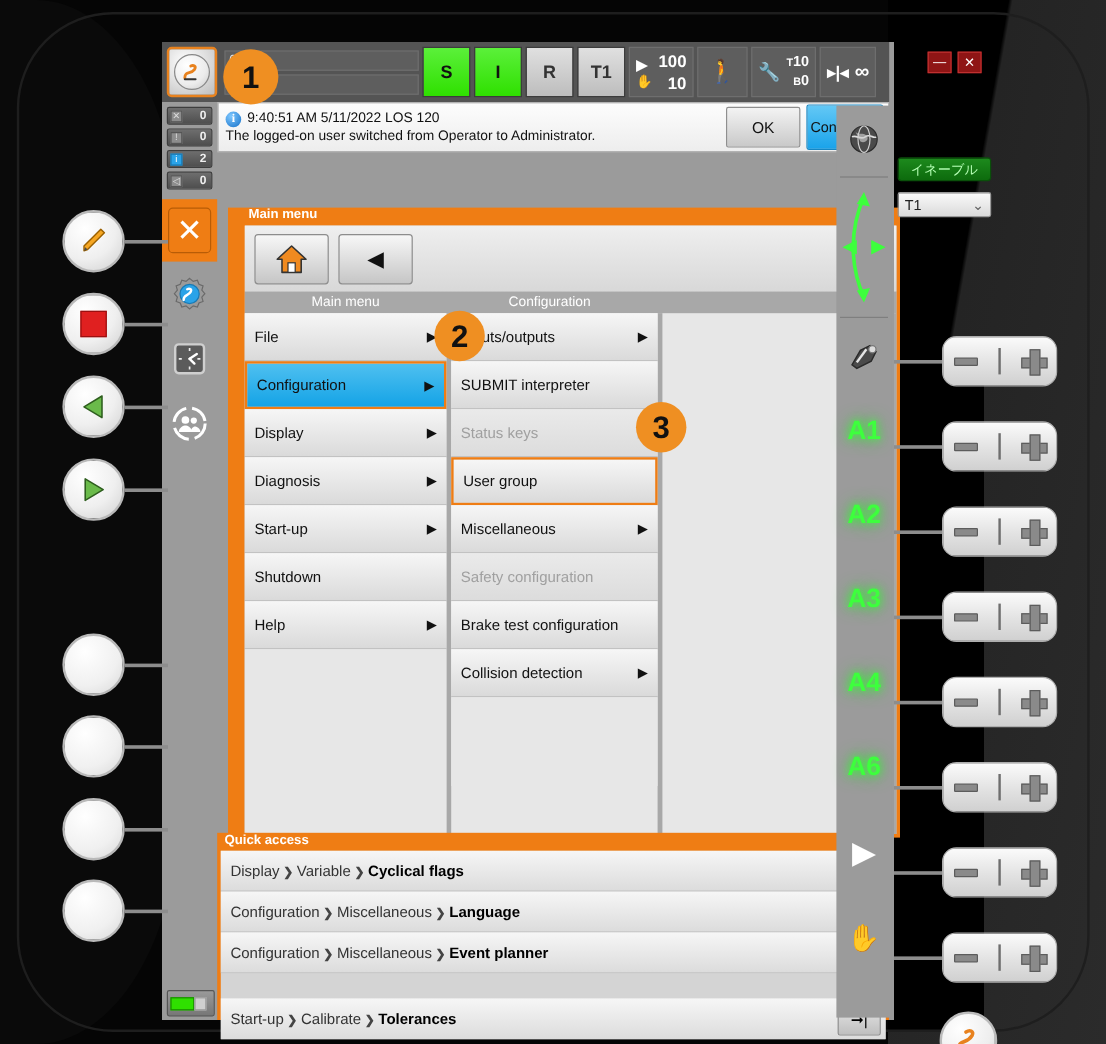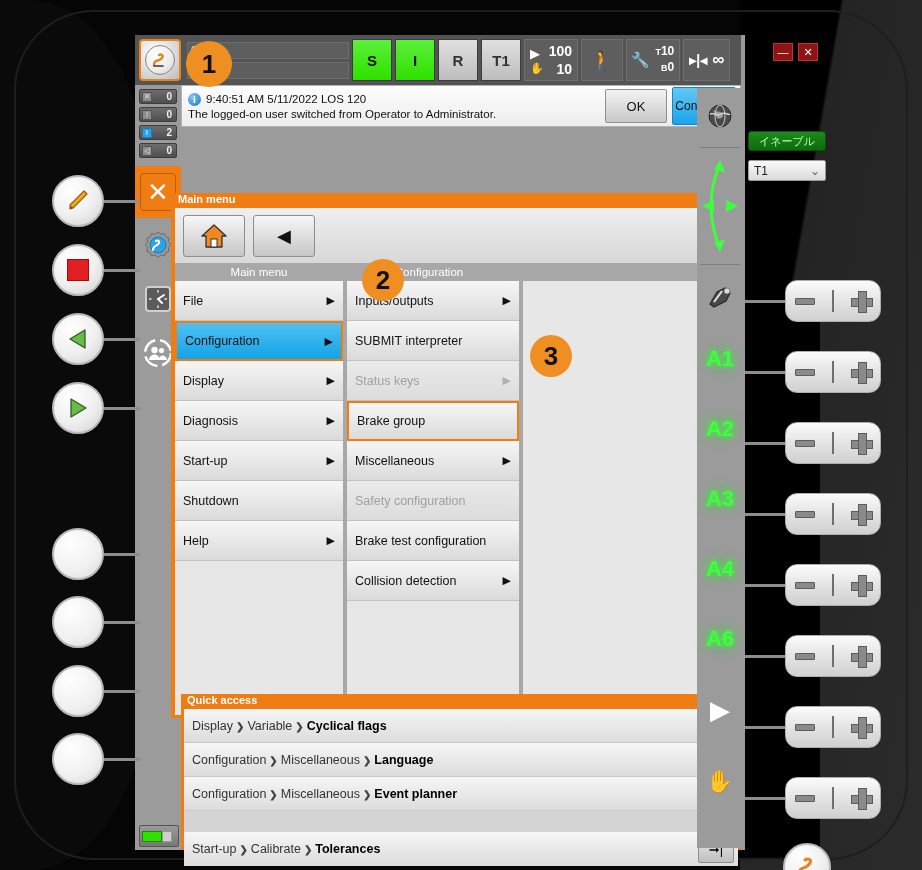--- a/index.html
+++ b/index.html
@@ -133,22 +133,22 @@
   }
   .close-x-inner {
     width:36px;height:38px;border:1px solid #b85c06;border-radius:4px;
     display:flex;align-items:center;justify-content:center;
     font-size:26px;color:#fff; line-height:1;
   }
   .sideicon { width:46px;height:54px;display:flex;align-items:center;justify-content:center;}
 
   
   .panel {
-    position:absolute; left:36px; top:138px; width:560px; height:525px;
-    background:#ef7d14; padding:0 3px 3px 4px;margin-top:20px;
+    position:absolute; left:55px; top:138px; width:560px; height:525px;
+    background:#ef7d14; padding:0 3px 3px 14px;
   }
   .panel-title { height:15px; color:#fff; font-size:11px; font-weight:bold; padding-left:3px;}
   .panel-body { background:#d4d4d4; height:507px; }
   .navbtns { height:55px; display:flex; align-items:center; gap:8px; padding-left:8px;
              background: linear-gradient(180deg,#efefef,#d8d8d8); }
   .navbtn {
     width:62px;height:42px; border:1px solid #8d8d8d; border-radius:3px;
     background: linear-gradient(180deg,#f7f7f7 0%,#c6c6c6 100%);
     display:flex;align-items:center;justify-content:center;
   }
@@ -478,21 +478,21 @@
               <span class="arrow">▶</span>
             </div>
             <div class="mi">
               <span>SUBMIT interpreter</span>
             </div>
             <div class="mi disabled">
               <span>Status keys</span>
               <span class="arrow dim">▶</span>
             </div>
             <div class="mi outlined">
-              <span>Brake group</span>
+              <span>User group</span>
             </div>
             <div class="mi">
               <span>Miscellaneous</span>
               <span class="arrow">▶</span>
             </div>
             <div class="mi disabled">
               <span>Safety configuration</span>
             </div>
             <div class="mi">
               <span>Brake test configuration</span>

